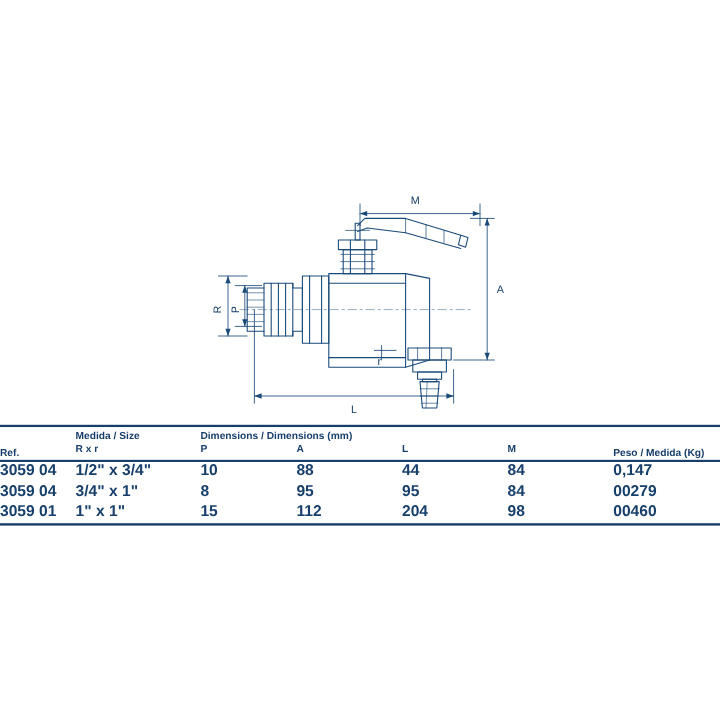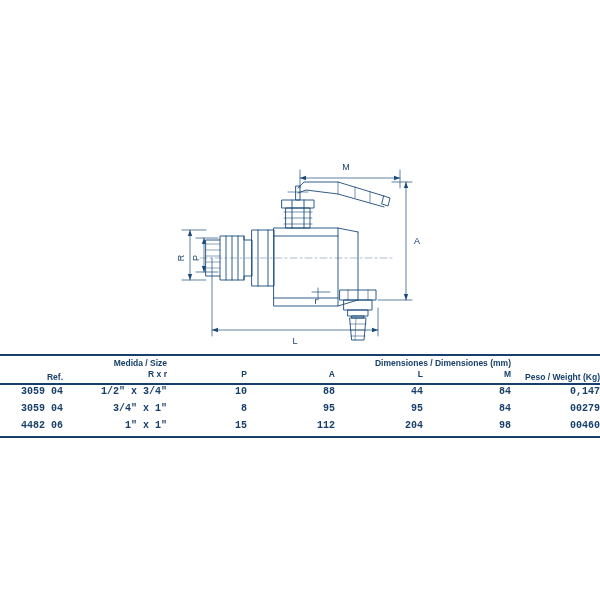--- a/index.html
+++ b/index.html
@@ -37,21 +37,21 @@
     left: 0;
     top: 356px;
     width: 600px;
     border-collapse: collapse;
     font-size: 8.5px;
     color: #173f6b;
   }
   .spec-table th, .spec-table td {
     padding: 0;
     margin: 0;
-    text-align: right;
+    text-align: left;
     line-height: 11px;
     font-weight: bold;
   }
   .hdr-row th {
     background: #ffffff;
     color: #173f6b;
     font-size: 8.5px;
     border: none;
   }
   .rule-top {
@@ -81,22 +81,21 @@
   .col-a        { width: 88px; }
   .col-l        { width: 88px; }
   .col-m        { width: 88px; }
   .col-weight   { width: 89px; }
 
   .dims-group {
     font-size: 8.5px;
   }
   .body-row td {
     height: 17px;
-    font-size: 10px;
-    font-family: Liberation Mono, monospace;
+    font-size: 13px;
   }
   .hdr-top-cell {
     height: 13px;
     vertical-align: bottom;
     padding-bottom: 1px;
   }
   .hdr-bot-cell {
     height: 14px;
     vertical-align: top;
     padding-top: 1px;
@@ -247,22 +246,22 @@
         <col class="col-p">
       <col class="col-a">
         <col class="col-l">
         <col class="col-m">
         <col class="col-weight">
     </colgroup>
     <thead>
       <tr class="hdr-row">
         <th class="hdr-top-cell" rowspan="2">Ref.</th>
         <th class="hdr-top-cell sub-line">Medida / Size</th>
-        <th class="hdr-top-cell sub-line dims-group" colspan="4">Dimensiones / Dimensiones (mm)</th>
-        <th class="hdr-top-cell" rowspan="2">Peso / Weight (Kg)</th>
+        <th class="hdr-top-cell sub-line dims-group" colspan="4">Dimensions / Dimensions (mm)</th>
+        <th class="hdr-top-cell" rowspan="2">Peso / Medida (Kg)</th>
       </tr>
       <tr class="hdr-row">
         <th class="hdr-bot-cell">R x r</th>
         <th class="hdr-bot-cell">P</th>
         <th class="hdr-bot-cell">A</th>
         <th class="hdr-bot-cell">L</th>
         <th class="hdr-bot-cell">M</th>
       </tr>
     </thead>
     <tbody>
@@ -278,21 +277,21 @@
       <tr class="body-row">
         <td>3059 04</td>
         <td>3/4" x 1"</td>
         <td>8</td>
         <td>95</td>
         <td>95</td>
         <td>84</td>
         <td>00279</td>
       </tr>
       <tr class="body-row">
-        <td>4482 06</td>
+        <td>3059 01</td>
         <td>1" x 1"</td>
         <td>15</td>
         <td>112</td>
         <td>204</td>
         <td>98</td>
         <td>00460</td>
       </tr>
     </tbody>
   </table>
 

